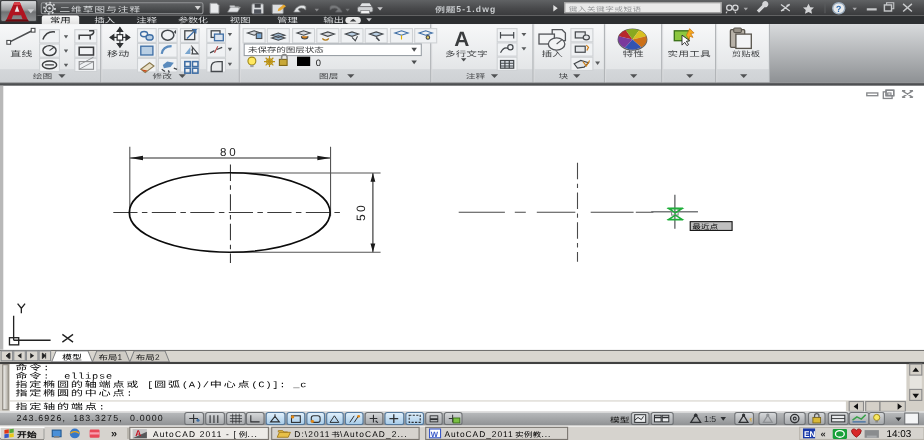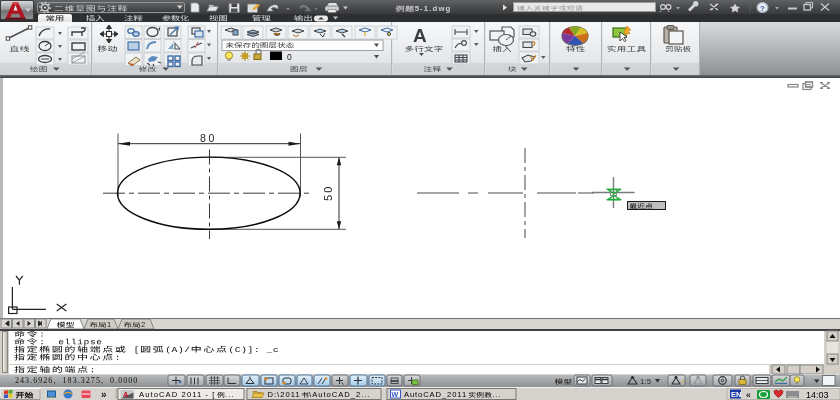--- a/index.html
+++ b/index.html
@@ -420,21 +420,21 @@
 
     <rect x="12" y="35" width="51" height="9" fill="#e6e4df"></rect>
     <rect x="12" y="35" width="13" height="9" fill="#d4d0c8" stroke="#888"></rect>
     <path d="M16 39.5 l4 -3 l0 6 z" fill="#111"></path>
     <rect x="27" y="35" width="13" height="9" fill="#d4d0c8" stroke="#888"></rect>
     <rect x="40" y="35" width="23" height="9" fill="#d4d0c8" stroke="#888"></rect>
     <path d="M56 36.5 l4 3 l-4 3 z" fill="#111"></path>
   </svg>
 
   <div class="abs" id="status"></div>
-  <div class="abs" style="left:15px;top:376px;font-size:8px;color:#111;letter-spacing:1.05px;font-family:Liberation Serif, serif;">243.6926,&nbsp; 183.3275,&nbsp; 0.0000</div>
+  <div class="abs" style="left:15px;top:376px;font-size:8px;color:#111;letter-spacing:1.05px;">243.6926,&nbsp; 183.3275,&nbsp; 0.0000</div>
   <svg class="abs" style="left:0;top:374px;" width="840" height="13" viewBox="0 0 840 13">
     <defs>
       <linearGradient id="gb" x1="0" y1="0" x2="0" y2="1">
           <stop offset="0" stop-color="#d8dadc"></stop>
           <stop offset="1" stop-color="#a2a5a8"></stop>
         </linearGradient>
       <linearGradient id="bb" x1="0" y1="0" x2="0" y2="1">
           <stop offset="0" stop-color="#e2f0fb"></stop>
           <stop offset="1" stop-color="#a6cbe8"></stop>
         </linearGradient>

